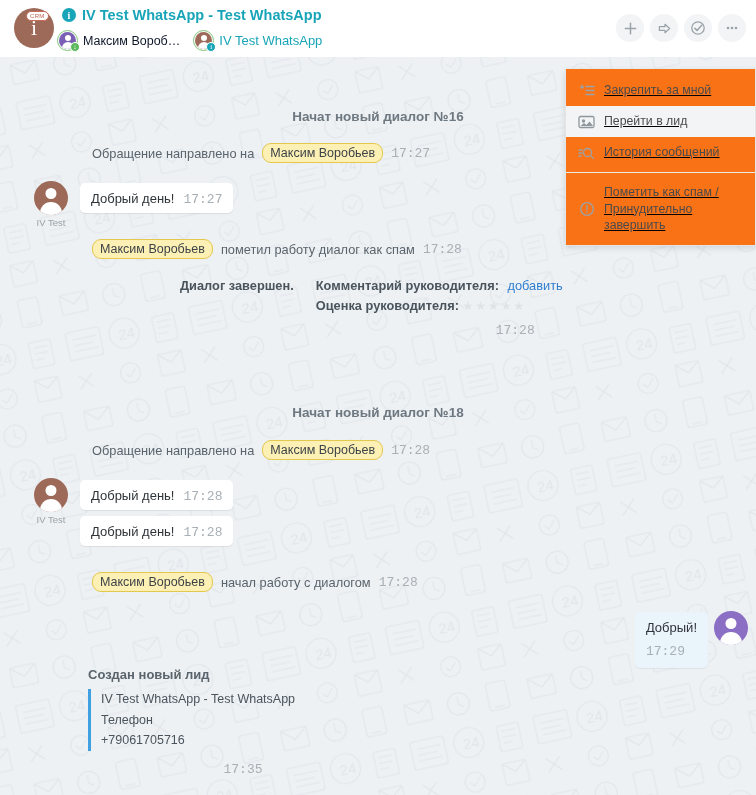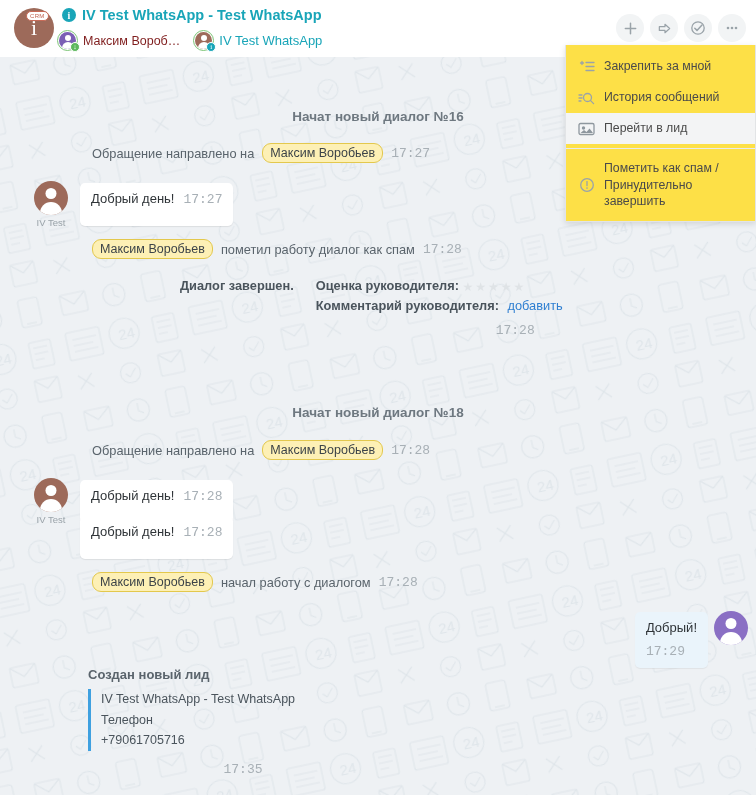--- a/index.html
+++ b/index.html
@@ -89,42 +89,43 @@
     position:absolute; bottom:0; left:50%; transform:translateX(-50%);
     width:12px; height:7px; border-radius:6px 6px 0 0; background:#fff;
   }
   .mini-av .mini-badge {
     position: absolute; right: -2px; bottom: -1px;
     width: 10px; height: 10px; border-radius: 50%;
     display: flex; align-items: center; justify-content: center;
     font-size: 7px; color: #fff; font-family:"Liberation Serif",serif;
     border: 1.2px solid #fff;
   }
-  #sub-row .name-text { font-size: 12.5px; color: #7f1d1d; }
+  #sub-row .name-text { font-size: 12.5px; color: #0f172a; }
   #sub-row .name-link { font-size: 13px; color: #19a5b8; }
 
   
   #actions { position: absolute; right: 10px; top: 14px; display: flex; gap: 6px; }
   .act-btn {
     width: 28px; height: 28px; border-radius: 50%;
     background: #f2f4f5; display: flex; align-items: center; justify-content: center;
     cursor: pointer;
   }
   .act-btn svg { display: block; }
 
   
   #menu {
-    position: absolute; right: 0; top: 45px;
+    position: absolute; right: 0; top: 69px;
     width: 191px;
-    background: #fde047;
+    background: #f97316;
     border: 1px solid #e2e4e6;
     border-top: none;
     box-shadow: 0 2px 6px rgba(0,0,0,.12);
     z-index: 30;
     padding: 6px 0 4px 0;
+    text-decoration: underline;
   }
   .menu-item {
     display: flex; align-items: center; gap: 9px;
     padding: 7px 10px 7px 12px;
     font-size: 12.3px; color: #4a4a4a; cursor: pointer;
     line-height: 1.35;
   }
   .menu-item.active { background: #f3f4f5; }
   .menu-item .mi-icon {
     flex: 0 0 17px; width: 17px; height: 17px;
@@ -152,21 +153,21 @@
     font-size: 12.5px; color: #3c4348;
     line-height: 1.3;
   }
   .sys-line { font-size: 12.8px; color: #5a646c; }
   .time { font-size: 13px; color: #a8b0b6; font-family: Liberation Mono, monospace; }
 
   .bubble-in {
     display: inline-flex; align-items: baseline; gap: 9px;
     background: #ffffff;
     border-radius: 5px;
-    padding: 8px 11px 19px 11px;
+    padding: 8px 11px 6px 11px;
     box-shadow: 0 1px 1px rgba(0,0,0,.08);
     font-size: 13px; color: #2f3438;
   }
   .bubble-out {
     display: inline-flex; align-items: baseline; gap: 9px;
     background: #eaf4fb;
     border-radius: 5px;
     padding: 8px 11px 9px 11px;
     box-shadow: 0 1px 1px rgba(0,0,0,.06);
     font-size: 13px; color: #2f3438; flex-direction: column;
@@ -327,33 +328,33 @@
     <span class="time">17:28</span>
   </div>
 
   <div class="row fin-block" style="left:180px; top:219px; width:420px;">
     <div style="display:flex; gap:22px;">
       <div style="padding-top:0;">
         <span class="lbl">Диалог завершен.</span>
       </div>
       <div>
         <div>
+          <span class="lbl">Комментарий руководителя:</span>
+          <span class="lnk" style="margin-left:5px;">добавить</span>
+        </div>
+        <div>
           <span class="lbl">Оценка руководителя:</span>
           <span class="stars">
             <span class="star">★</span>
             <span class="star">★</span>
             <span class="star">★</span>
             <span class="star">★</span>
             <span class="star">★</span>
           </span>
         </div>
-        <div>
-          <span class="lbl">Комментарий руководителя:</span>
-          <span class="lnk" style="margin-left:5px;">добавить</span>
-        </div>
         <div style="text-align:right; padding-right:28px; padding-top:4px;">
           <span class="time">17:28</span>
         </div>
       </div>
     </div>
   </div>
 
   <div class="row" style="left:0; top:346px; width:756px; text-align:center;">
     <span class="sys-center">Начат новый диалог №</span><span class="sys-center num">18</span>
   </div>
@@ -426,42 +427,42 @@
   <div class="menu-item">
     <span class="mi-icon">
       <svg width="16" height="14" viewBox="0 0 16 14">
         <path d="M1.5 3h3M3 1.5v3" stroke="#9aa3a9" stroke-width="1.3" stroke-linecap="round"></path>
         <path d="M7 2.5h8M7 6.5h8M7 10.5h8" stroke="#9aa3a9" stroke-width="1.3" stroke-linecap="round"></path>
       </svg>
     </span>
     <span class="mi-label">Закрепить за мной</span>
   </div>
 
+  <div class="menu-item active">
+    <span class="mi-icon">
+      <svg width="17" height="14" viewBox="0 0 17 14">
+        <rect x="1" y="1.5" width="15" height="11" rx="1.5" fill="none" stroke="#8e979e" stroke-width="1.3"></rect>
+        <circle cx="5.5" cy="6" r="1.7" fill="#8e979e"></circle>
+        <path d="M2.5 11l3.5-3 2.5 2 3-3.5 3.5 4.5z" fill="#8e979e"></path>
+      </svg>
+    </span>
+    <span class="mi-label">Перейти в лид</span>
+  </div>
+
   <div class="menu-item">
     <span class="mi-icon">
       <svg width="17" height="14" viewBox="0 0 17 14">
         <path d="M1 4h3M1 7h3M1 10h2" stroke="#9aa3a9" stroke-width="1.3" stroke-linecap="round"></path>
         <circle cx="9.5" cy="6.5" r="4" fill="none" stroke="#9aa3a9" stroke-width="1.3"></circle>
         <path d="M12.6 9.6l3 3" stroke="#9aa3a9" stroke-width="1.3" stroke-linecap="round"></path>
       </svg>
     </span>
     <span class="mi-label">История сообщений</span>
   </div>
 
-  <div class="menu-item active">
-    <span class="mi-icon">
-      <svg width="17" height="14" viewBox="0 0 17 14">
-        <rect x="1" y="1.5" width="15" height="11" rx="1.5" fill="none" stroke="#8e979e" stroke-width="1.3"></rect>
-        <circle cx="5.5" cy="6" r="1.7" fill="#8e979e"></circle>
-        <path d="M2.5 11l3.5-3 2.5 2 3-3.5 3.5 4.5z" fill="#8e979e"></path>
-      </svg>
-    </span>
-    <span class="mi-label">Перейти в лид</span>
-  </div>
-
   <div class="menu-sep"></div>
 
   <div class="menu-item">
     <span class="mi-icon">
       <svg width="16" height="16" viewBox="0 0 16 16">
         <circle cx="8" cy="8" r="6.3" fill="none" stroke="#9aa3a9" stroke-width="1.3"></circle>
         <path d="M8 4.6v4.1" stroke="#9aa3a9" stroke-width="1.3" stroke-linecap="round"></path>
         <circle cx="8" cy="11" r="0.85" fill="#9aa3a9"></circle>
       </svg>
     </span>

